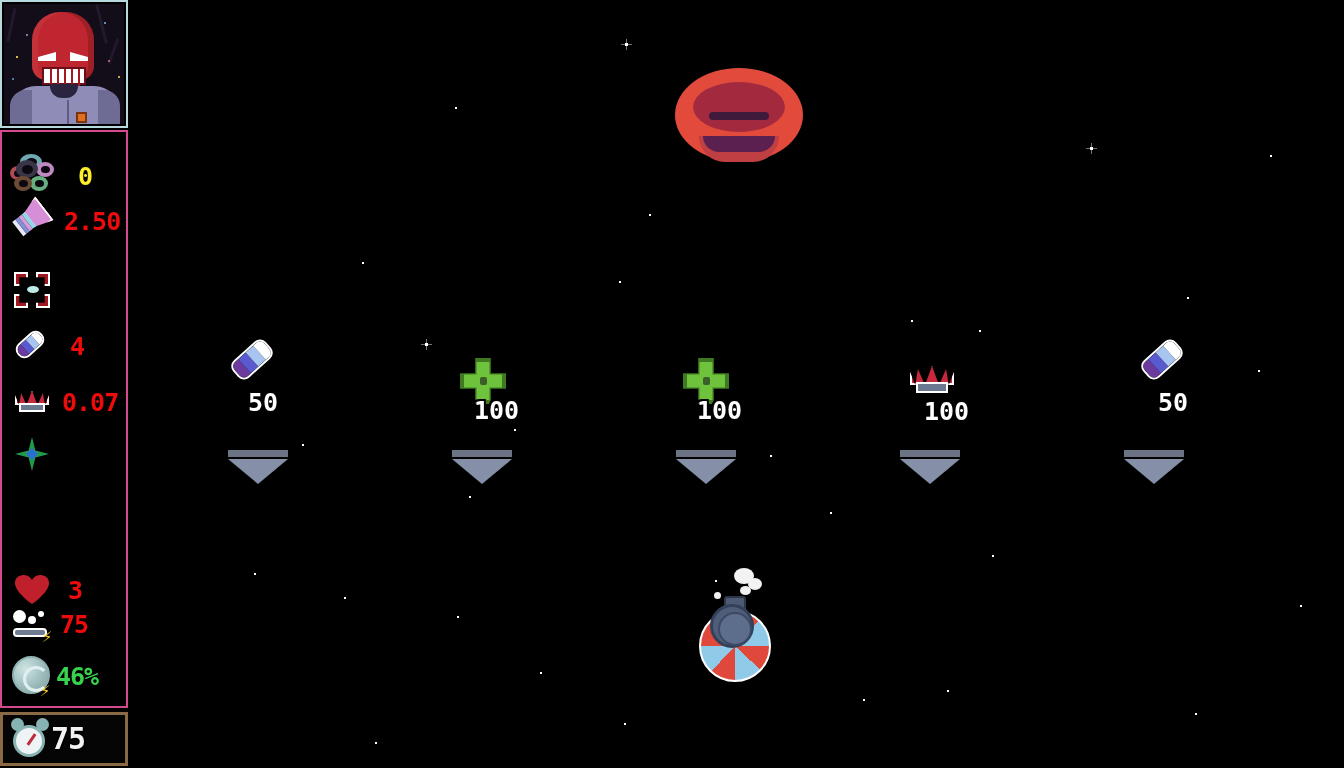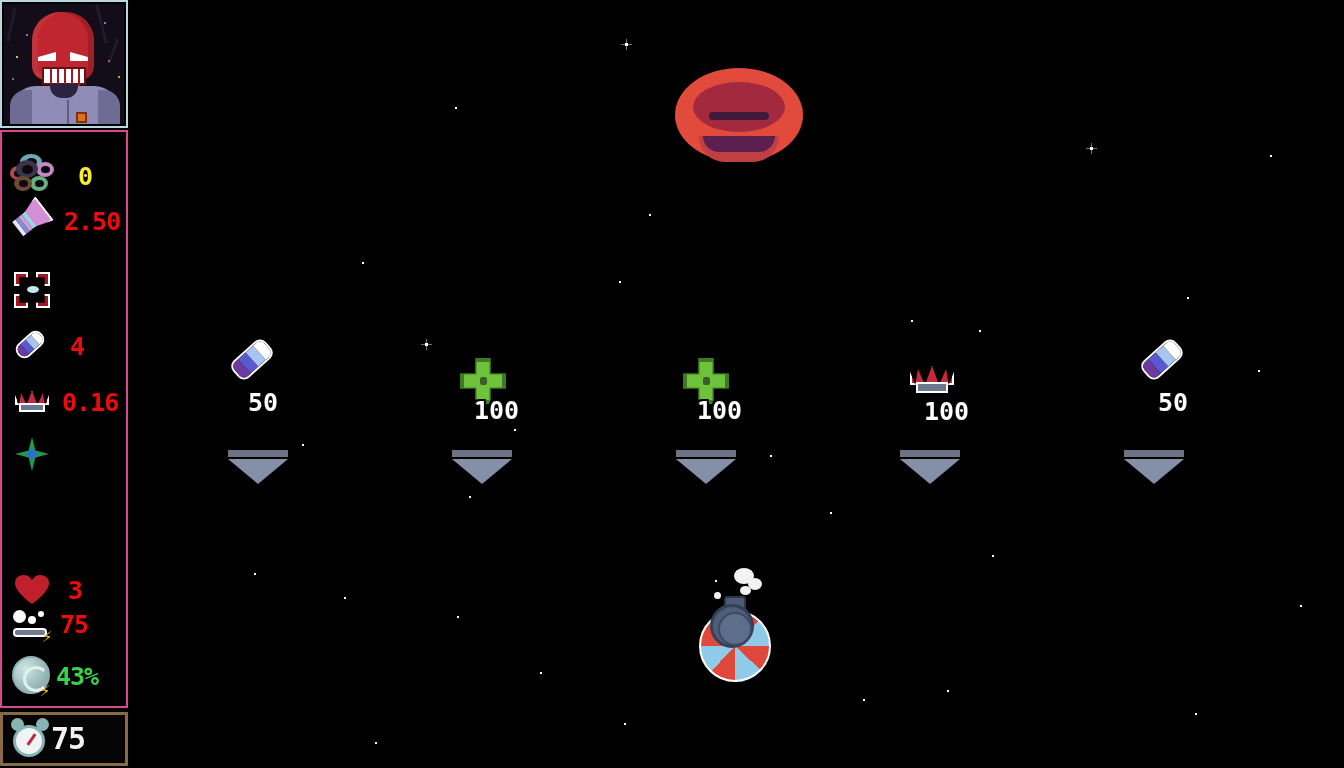--- a/index.html
+++ b/index.html
@@ -257,21 +257,21 @@
           <span class="stat-val" style="color:#ee0b0b;margin-left:14px">4</span>
         </div>
 
         <div class="stat-row" style="top:244px">
           <div class="icon-box">
             <div class="ic-crown" style="left:7px;top:12px">
               <div class="f"></div>
                 <div class="b"></div>
             </div>
           </div>
-          <span class="stat-val" style="color:#ee0b0b;margin-left:6px">0.16</span>
+          <span class="stat-val" style="color:#ee0b0b;margin-left:6px">0.07</span>
         </div>
 
         <div class="stat-row" style="top:296px">
           <div class="icon-box">
             <div class="ic-star4" style="left:7px;top:7px"></div>
           </div>
           <span class="stat-val" style="color:#37d34d;margin-left:8px"></span>
         </div>
 
         <div class="stat-row" style="top:432px">
@@ -295,21 +295,21 @@
             <span class="bolt" style="left:34px;top:28px">⚡</span>
           </div>
           <span class="stat-val" style="color:#ee0b0b;margin-left:4px">75</span>
         </div>
 
         <div class="stat-row" style="top:518px">
           <div class="icon-box">
             <div class="ic-orb" style="left:4px;top:4px"></div>
             <span class="bolt" style="left:32px;top:30px">⚡</span>
           </div>
-          <span class="stat-val" style="color:#37d34d;margin-left:0px">43%</span>
+          <span class="stat-val" style="color:#37d34d;margin-left:0px">46%</span>
         </div>
 
       </div>
     </div>
 
     <div class="panel" id="timer-panel">
       <div id="timer-inner">
         <div class="icon-box" style="margin-left:4px">
           <div class="ic-clock" style="left:3px;top:3px">
             <div class="bell" style="left:1px"></div>

